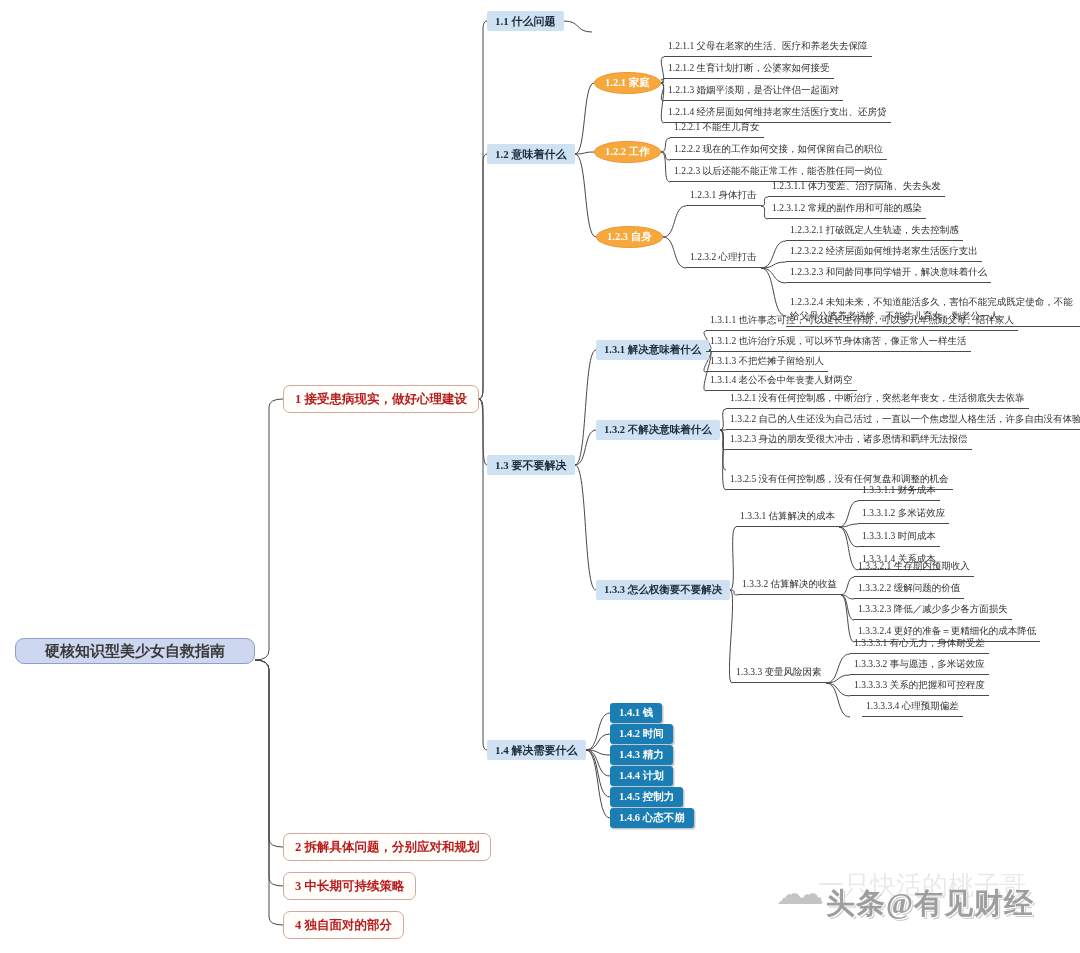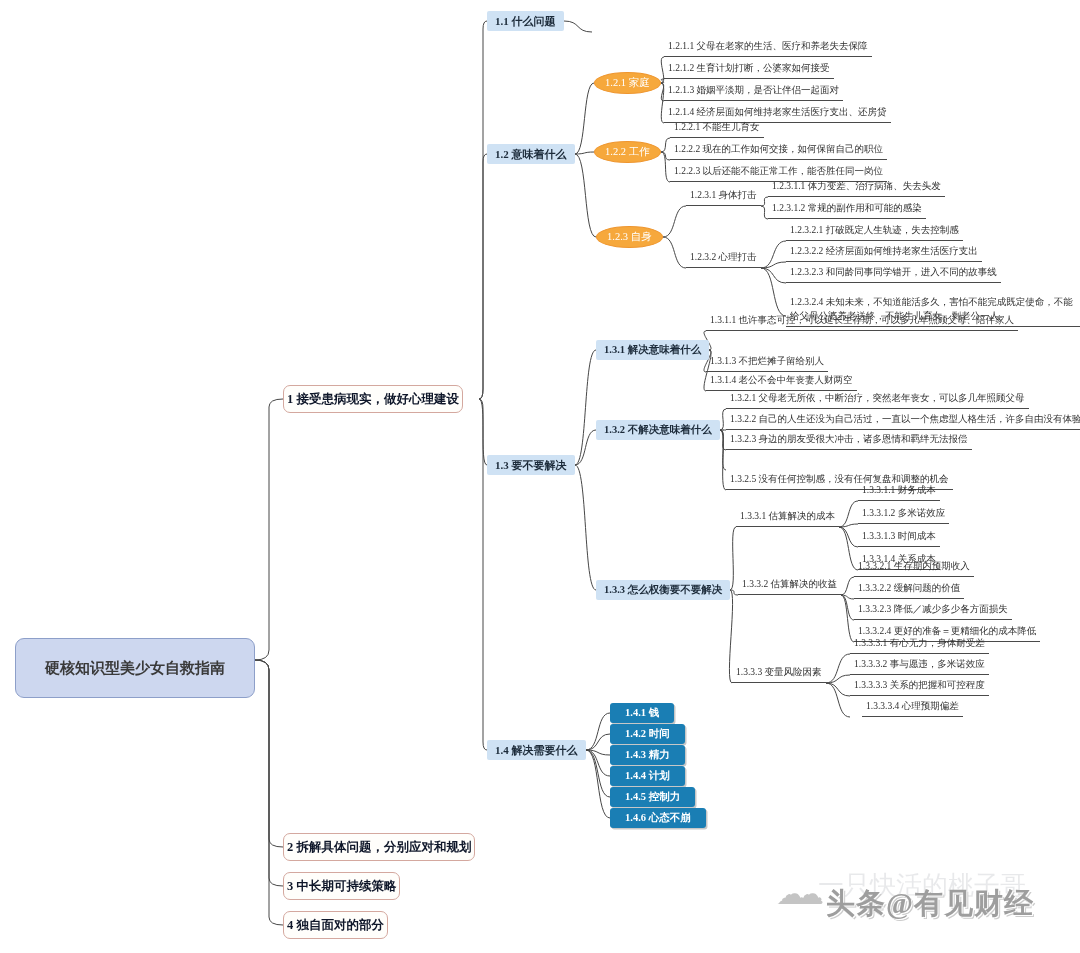--- a/index.html
+++ b/index.html
@@ -6,28 +6,28 @@
   #stage{position:relative;width:1080px;height:953px;background:#fff;overflow:hidden;
          font-family:"Liberation Serif","DejaVu Serif",serif;}
   #links{position:absolute;left:0;top:0;z-index:0;}
   .node{position:absolute;z-index:2;box-sizing:border-box;}
   .leaf{white-space:nowrap;font-size:9.5px;color:#2f2f2f;padding:1px 4px 2px 4px;
         border-bottom:1.2px solid #4a4a4a;line-height:1.45;}
   .leaf.wrap{white-space:normal;line-height:1.5;}
   .bluebox{background:var(--bluebox_fill,#cfe2f4);color:#1c2b3a;font-weight:bold;
         font-size:11px;padding:3px 8px;border-radius:2px;line-height:1.3;}
   .oval{background:var(--oval_fill,#f6a83c);border:1px solid var(--oval_border,#ee9630);
-        color:#fff;font-weight:normal;font-size:10.5px;padding:3px 10px;border-radius:50%;
+        color:#fff;font-weight:bold;font-size:10.5px;padding:3px 10px;border-radius:50%;
         line-height:1.3;}
   .bluefill{background:var(--bluefill_fill,#1a7eb4);color:#fff;font-weight:bold;
-        font-size:10.5px;padding:3px 15px;border-radius:3px;line-height:1.3;
+        font-size:10.5px;padding:3px 9px;border-radius:3px;line-height:1.3;
         box-shadow:1.5px 1.5px 0 rgba(0,0,0,.22);}
   .branch{background:#fffefb;border:1.2px solid var(--branch_border,#d4a89f);
-        border-radius:7px;color:#0f172a;font-size:12.5px;font-weight:bold;
-        padding:5px 3px;line-height:1.3;}
+        border-radius:7px;color:#b91c1c;font-size:12.5px;font-weight:bold;
+        padding:5px 11px;line-height:1.3;}
   .rootbox{background:var(--root_fill,#cdd7ef);border:1.2px solid var(--root_border,#8d9fc9);
         border-radius:9px;color:#3a3a3a;font-size:15px;font-weight:bold;
         display:flex;align-items:center;justify-content:center;}
   .watermark{position:absolute;z-index:3;}
   .wm-ghost{position:absolute;left:818px;top:868px;font-size:26px;font-weight:normal;
         color:#0f172a;opacity:.09;white-space:nowrap;}
   .wm-main{position:absolute;left:826px;top:884px;font-size:29px;font-weight:bold;
         color:var(--watermark_gray,#9e9e9e);white-space:nowrap;letter-spacing:1px;
         text-shadow:1px 1px 0 #ffffff,2px 2px 0 #cccccc;}
   .wm-clouds{position:absolute;left:776px;top:876px;font-size:30px;color:#c4c4c4;
@@ -93,21 +93,21 @@
       <path d="M826,683 C840.4,683 835.6,717 850,717" fill="none" stroke="#474747" stroke-width="1"></path>
       <path d="M479,399 Q483,399 483,409 L483,742 Q483,750 487,750" fill="none" stroke="#474747" stroke-width="1"></path>
       <path d="M586,750 C600.4,750 595.6,713 610,713" fill="none" stroke="#474747" stroke-width="1"></path>
       <path d="M586,750 C600.4,750 595.6,734 610,734" fill="none" stroke="#474747" stroke-width="1"></path>
       <path d="M586,750 C600.4,750 595.6,755 610,755" fill="none" stroke="#474747" stroke-width="1"></path>
       <path d="M586,750 C600.4,750 595.6,776 610,776" fill="none" stroke="#474747" stroke-width="1"></path>
       <path d="M586,750 C600.4,750 595.6,797 610,797" fill="none" stroke="#474747" stroke-width="1"></path>
       <path d="M586,750 C600.4,750 595.6,818 610,818" fill="none" stroke="#474747" stroke-width="1"></path>
     </svg>
 
-  <div class="node rootbox" id="root" style="left:15px;top:638px;width:240px;height:60px">硬核知识型美少女自救指南</div>
+  <div class="node rootbox" id="root" style="left:15px;top:638px;width:240px;height:26px">硬核知识型美少女自救指南</div>
 
   <div class="node branch" id="n1" style="left:283px;top:385px">1 接受患病现实，做好心理建设</div>
   <div class="node branch" id="n2" style="left:283px;top:833px">2 拆解具体问题，分别应对和规划</div>
   <div class="node branch" id="n3" style="left:283px;top:872px">3 中长期可持续策略</div>
   <div class="node branch" id="n4" style="left:283px;top:911px">4 独自面对的部分</div>
 
   <div class="node bluebox" id="n1-1" style="left:487px;top:11px">1.1 什么问题</div>
 
   <div class="node bluebox" id="n1-2" style="left:487px;top:144px">1.2 意味着什么</div>
 
@@ -122,31 +122,32 @@
   <div class="node leaf" id="n1-2-2-2" style="left:670px;top:142px">1.2.2.2 现在的工作如何交接，如何保留自己的职位</div>
   <div class="node leaf" id="n1-2-2-3" style="left:670px;top:164px">1.2.2.3 以后还能不能正常工作，能否胜任同一岗位</div>
 
   <div class="node oval" id="n1-2-3" style="left:596px;top:226px">1.2.3 自身</div>
   <div class="node leaf" id="n1-2-3-1" style="left:686px;top:188px">1.2.3.1 身体打击</div>
   <div class="node leaf" id="n1-2-3-1-1" style="left:768px;top:179px">1.2.3.1.1 体力变差、治疗病痛、失去头发</div>
   <div class="node leaf" id="n1-2-3-1-2" style="left:768px;top:201px">1.2.3.1.2 常规的副作用和可能的感染</div>
   <div class="node leaf" id="n1-2-3-2" style="left:686px;top:250px">1.2.3.2 心理打击</div>
   <div class="node leaf" id="n1-2-3-2-1" style="left:786px;top:223px">1.2.3.2.1 打破既定人生轨迹，失去控制感</div>
   <div class="node leaf" id="n1-2-3-2-2" style="left:786px;top:244px">1.2.3.2.2 经济层面如何维持老家生活医疗支出</div>
-  <div class="node leaf" id="n1-2-3-2-3" style="left:786px;top:265px">1.2.3.2.3 和同龄同事同学错开，进入不同的故事线</div>
+  <div class="node leaf" id="n1-2-3-2-3" style="left:786px;top:265px">1.2.3.2.3 和同龄同事同学错开，解决意味着什么</div>
   <div class="node leaf wrap" id="n1-2-3-2-4" style="left:786px;top:294px;width:294px">1.2.3.2.4 未知未来，不知道能活多久，害怕不能完成既定使命，不能给父母公婆养老送终，不能生儿育女，剩老公一人</div>
 
   <div class="node bluebox" id="n1-3" style="left:487px;top:455px">1.3 要不要解决</div>
   <div class="node bluebox" id="n1-3-1" style="left:596px;top:340px;font-size:10.5px">1.3.1 解决意味着什么</div>
   <div class="node leaf" id="n1-3-1-1" style="left:706px;top:313px">1.3.1.1 也许事态可控，可以延长生存期，可以多几年照顾父母、陪伴家人</div>
+  <div class="node leaf" id="n1-3-1-2" style="left:706px;top:334px">1.3.1.2 也许治疗乐观，可以环节身体痛苦，像正常人一样生活</div>
   <div class="node leaf" id="n1-3-1-3" style="left:706px;top:354px">1.3.1.3 不把烂摊子留给别人</div>
   <div class="node leaf" id="n1-3-1-4" style="left:706px;top:373px">1.3.1.4 老公不会中年丧妻人财两空</div>
 
   <div class="node bluebox" id="n1-3-2" style="left:596px;top:420px;font-size:10.5px">1.3.2 不解决意味着什么</div>
-  <div class="node leaf" id="n1-3-2-1" style="left:726px;top:391px">1.3.2.1 父母老无所依，中断治疗，突然老年丧女，可以多几年照顾父母</div>
+  <div class="node leaf" id="n1-3-2-1" style="left:726px;top:391px">1.3.2.1 没有任何控制感，中断治疗，突然老年丧女，生活彻底失去依靠</div>
   <div class="node leaf" id="n1-3-2-2" style="left:726px;top:412px">1.3.2.2 自己的人生还没为自己活过，一直以一个焦虑型人格生活，许多自由没有体验过</div>
   <div class="node leaf" id="n1-3-2-3" style="left:726px;top:432px">1.3.2.3 身边的朋友受很大冲击，诸多恩情和羁绊无法报偿</div>
   <div class="node leaf" id="n1-3-2-5" style="left:726px;top:472px">1.3.2.5 没有任何控制感，没有任何复盘和调整的机会</div>
 
   <div class="node bluebox" id="n1-3-3" style="left:596px;top:580px;font-size:10.5px">1.3.3 怎么权衡要不要解决</div>
   <div class="node leaf" id="n1-3-3-1" style="left:736px;top:509px">1.3.3.1 估算解决的成本</div>
   <div class="node leaf" id="n1-3-3-1-1" style="left:858px;top:483px">1.3.3.1.1 财务成本</div>
   <div class="node leaf" id="n1-3-3-1-2" style="left:858px;top:506px">1.3.3.1.2 多米诺效应</div>
   <div class="node leaf" id="n1-3-3-1-3" style="left:858px;top:529px">1.3.3.1.3 时间成本</div>
   <div class="node leaf" id="n1-3-3-1-4" style="left:858px;top:552px">1.3.3.1.4 关系成本</div>

